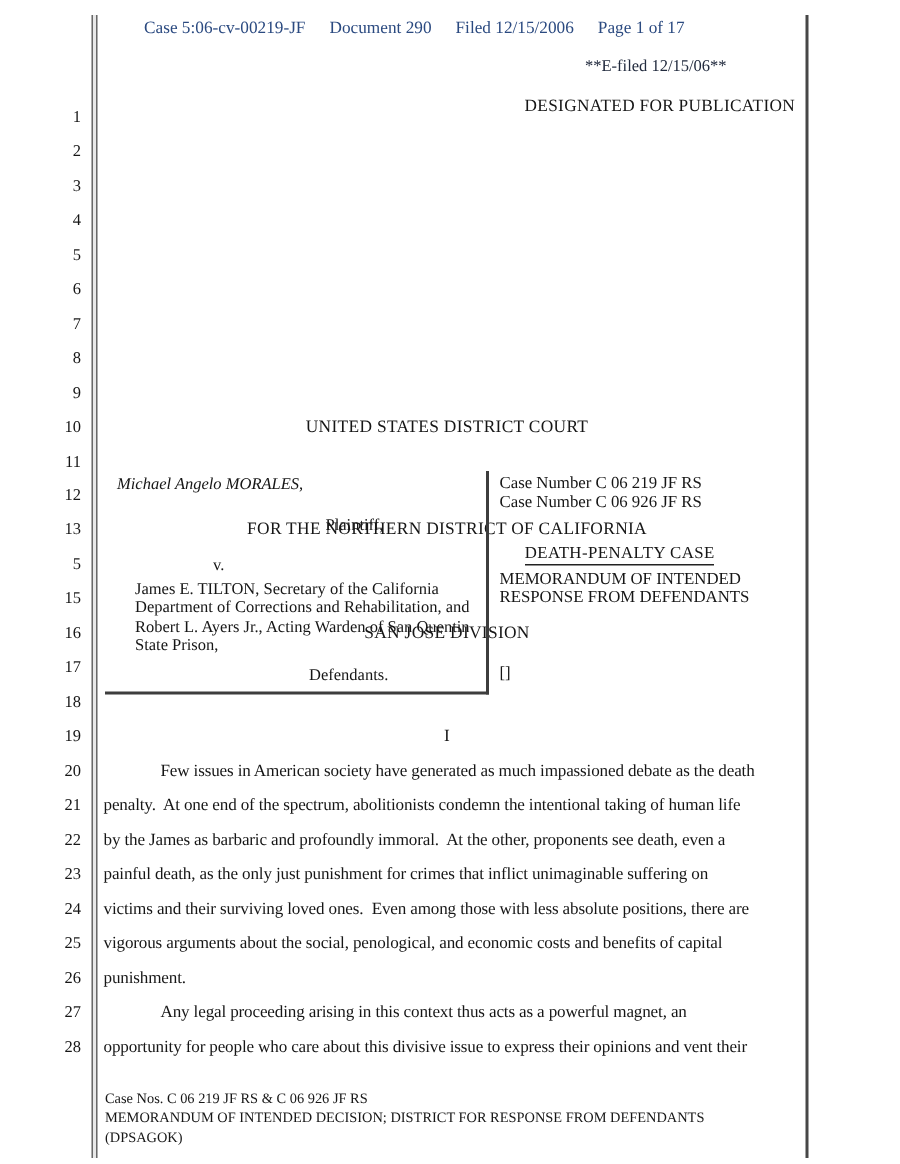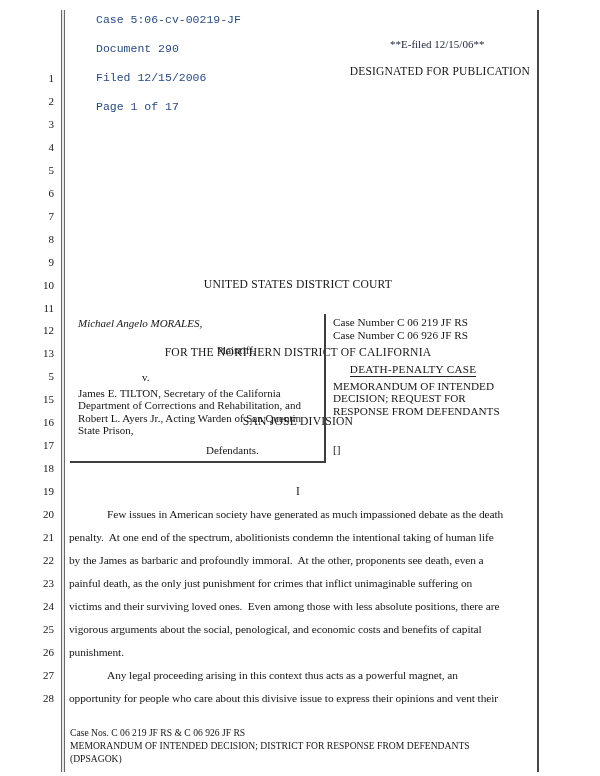--- a/index.html
+++ b/index.html
@@ -1,22 +1,22 @@
 <!DOCTYPE html>
 <html style="--header-blue: #2b4a80; --stamp-navy: #222b3e; --rule-gray: #686868; --rule-dark: #474747;"><head>
 <meta charset="utf-8">
 <style>
   html,body{margin:0;padding:0;background:#fff;}
   .page{position:relative;width:600px;height:776px;background:#fff;overflow:hidden;
         font-family:"Liberation Serif",serif;color:#161616;}
 
   
   .ecf-header{position:absolute;top:13px;left:96px;display:flex;gap:16px;
-        font-family:Liberation Mono, monospace;font-size:11.5px;
-        color:var(--header-blue,#2b4a80);white-space:nowrap;flex-direction:column;}
+        font-family:Liberation Serif, serif;font-size:11.5px;
+        color:var(--header-blue,#2b4a80);white-space:nowrap;}
   .efiled{position:absolute;top:38px;left:390px;font-size:11px;color:var(--stamp-navy,#222b3e);white-space:nowrap;}
   .designated{position:absolute;top:65px;left:0;width:530px;text-align:right;
         font-size:11.5px;letter-spacing:.2px;white-space:nowrap;}
 
   
   .rule-left{position:absolute;top:10px;left:61px;width:4px;height:762px;box-sizing:border-box;
         border-left:1.6px solid #686868;border-right:1.6px solid #686868;background:#e8e8e8;}
   .rule-right{position:absolute;top:10px;left:537px;width:2px;height:762px;background:#474747;}
 
   
@@ -28,21 +28,21 @@
   .court-headings{position:absolute;top:227.7px;left:68px;width:460px;text-align:center;
         font-weight:normal;font-size:11.6px;line-height:22.96px;letter-spacing:.2px;white-space:pre;}
 
   
   .caption-box{position:absolute;top:314px;left:70px;width:254px;height:147px;box-sizing:content-box;
         border-right:2px solid #3d3d3d;border-bottom:2.5px solid #3d3d3d;font-size:11px;}
   .caption-box>div{position:absolute;white-space:pre;}
   .cap-name{top:3px;left:8px;font-style:italic;}
   .cap-plaintiff{top:30px;left:132px;padding-left:15px;}
   .cap-v{top:57px;left:72px;}
-  .cap-def{top:73px;left:8px;line-height:12.3px;width:246px;}
+  .cap-def{top:73px;left:20px;line-height:12.3px;width:246px;}
   .cap-def div{white-space:pre;}
   .cap-defendants{top:130px;left:136px;}
 
   
   .case-info{position:absolute;top:314px;left:333px;width:200px;font-size:11.2px;}
   .case-info>div{position:absolute;white-space:pre;}
   .ci-numbers{top:2px;line-height:12.8px;}
   .ci-death{top:37px;}
   .ci-death span{display:inline-block;border-bottom:1.5px solid #222;padding-bottom:1px;letter-spacing:.3px;}
   .ci-title{top:66px;line-height:12.4px;}
@@ -122,21 +122,21 @@
     <div class="cap-v">v.</div>
     <div class="cap-def"><div>James E. TILTON, Secretary of the California</div><div>Department of Corrections and Rehabilitation, and</div><div>Robert L. Ayers Jr., Acting Warden of San Quentin</div><div>State Prison,</div></div>
     <div class="cap-defendants">Defendants.</div>
   </div>
 
   <div class="case-info">
     <div class="ci-numbers"><div>Case Number C 06 219 JF RS</div><div>Case Number C 06 926 JF RS</div></div>
     <div class="ci-death">
       <span>DEATH-PENALTY CASE</span>
     </div>
-    <div class="ci-title"><div>MEMORANDUM OF INTENDED</div><div>DECISION; REQUEST FOR</div><div>RESPONSE FROM DEFENDANTS</div></div>
+    <div class="ci-title"><div>MEMORANDUM OF INTENDED</div><div>RESPONSE FROM DEFENDANTS</div></div>
     <div class="ci-bracket">[]</div>
   </div>
 
   <div class="section-heading">I</div>
 
   <div class="body-text">
       <div class="indent">Few issues in American society have generated as much impassioned debate as the death</div>
       <div>penalty.  At one end of the spectrum, abolitionists condemn the intentional taking of human life</div>
       <div>by the James as barbaric and profoundly immoral.  At the other, proponents see death, even a</div>
       <div>painful death, as the only just punishment for crimes that inflict unimaginable suffering on</div>

